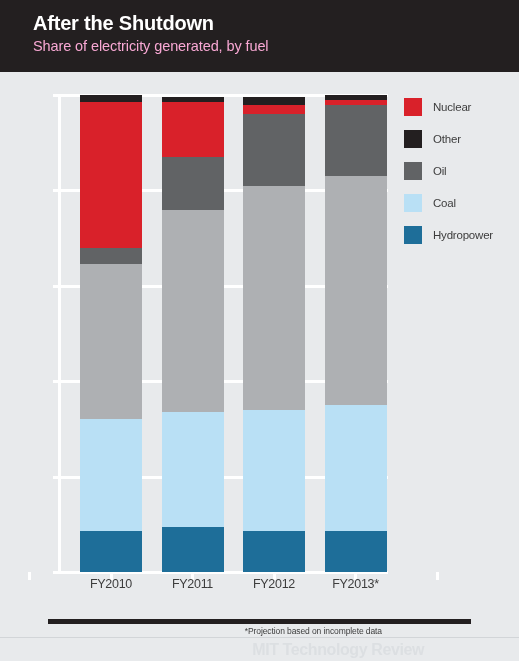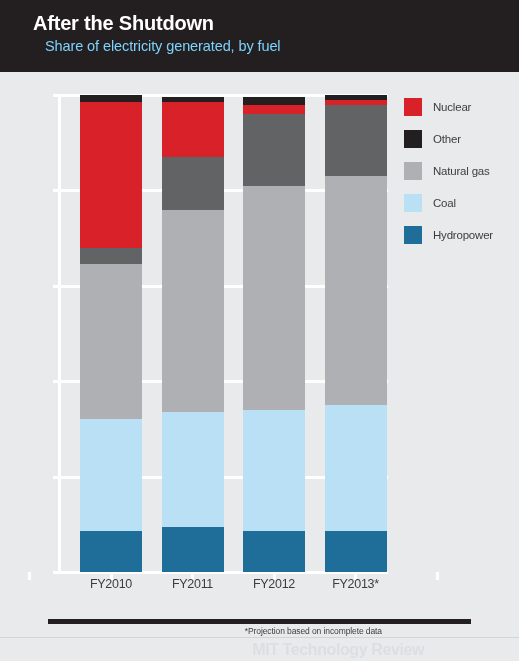--- a/index.html
+++ b/index.html
@@ -22,23 +22,22 @@
     width:519px; height:72px;
     background:#231f20;
   }
   #title {
     position:absolute; left:33px; top:12px;
     font-size:20px; font-weight:bold; color:#ffffff;
     letter-spacing:-0.2px;
   }
   #subtitle {
     position:absolute; left:33px; top:38px;
-    font-size:14.5px; font-weight:normal; color:#7dd3fc;
+    font-size:14.5px; font-weight:normal; color:#f9a8d4;
     letter-spacing:-0.1px;
-    margin-left:12px;
   }
 
   
   #plot {
     position:absolute;
     left:62px; top:95px;
     width:326px; height:477px;
   }
   .gridline {
     position:absolute; left:0; width:326px; height:3px;
@@ -197,22 +196,22 @@
   <div id="legend">
       <div class="legend-row">
         <span class="legend-swatch" style="background: rgb(217, 33, 42);"></span>
         <span class="legend-label">Nuclear</span>
       </div>
       <div class="legend-row">
         <span class="legend-swatch" style="background: rgb(35, 31, 32);"></span>
         <span class="legend-label">Other</span>
       </div>
       <div class="legend-row">
-        <span class="legend-swatch" style="background: rgb(174, 176, 179);"></span>
-        <span class="legend-label">Natural gas</span>
+        <span class="legend-swatch" style="background: rgb(97, 99, 101);"></span>
+        <span class="legend-label">Oil</span>
       </div>
       <div class="legend-row">
         <span class="legend-swatch" style="background: rgb(185, 224, 245);"></span>
         <span class="legend-label">Coal</span>
       </div>
       <div class="legend-row">
         <span class="legend-swatch" style="background: rgb(30, 110, 153);"></span>
         <span class="legend-label">Hydropower</span>
       </div>
     </div>

